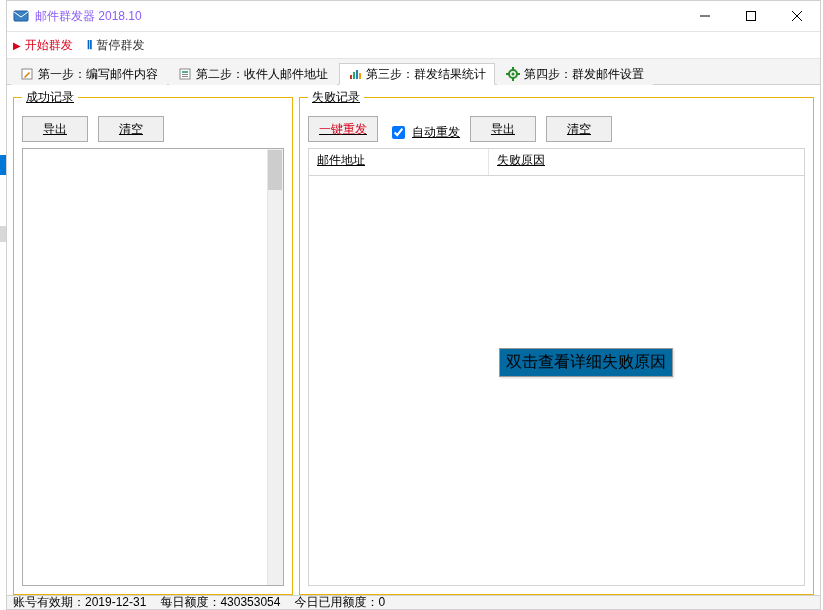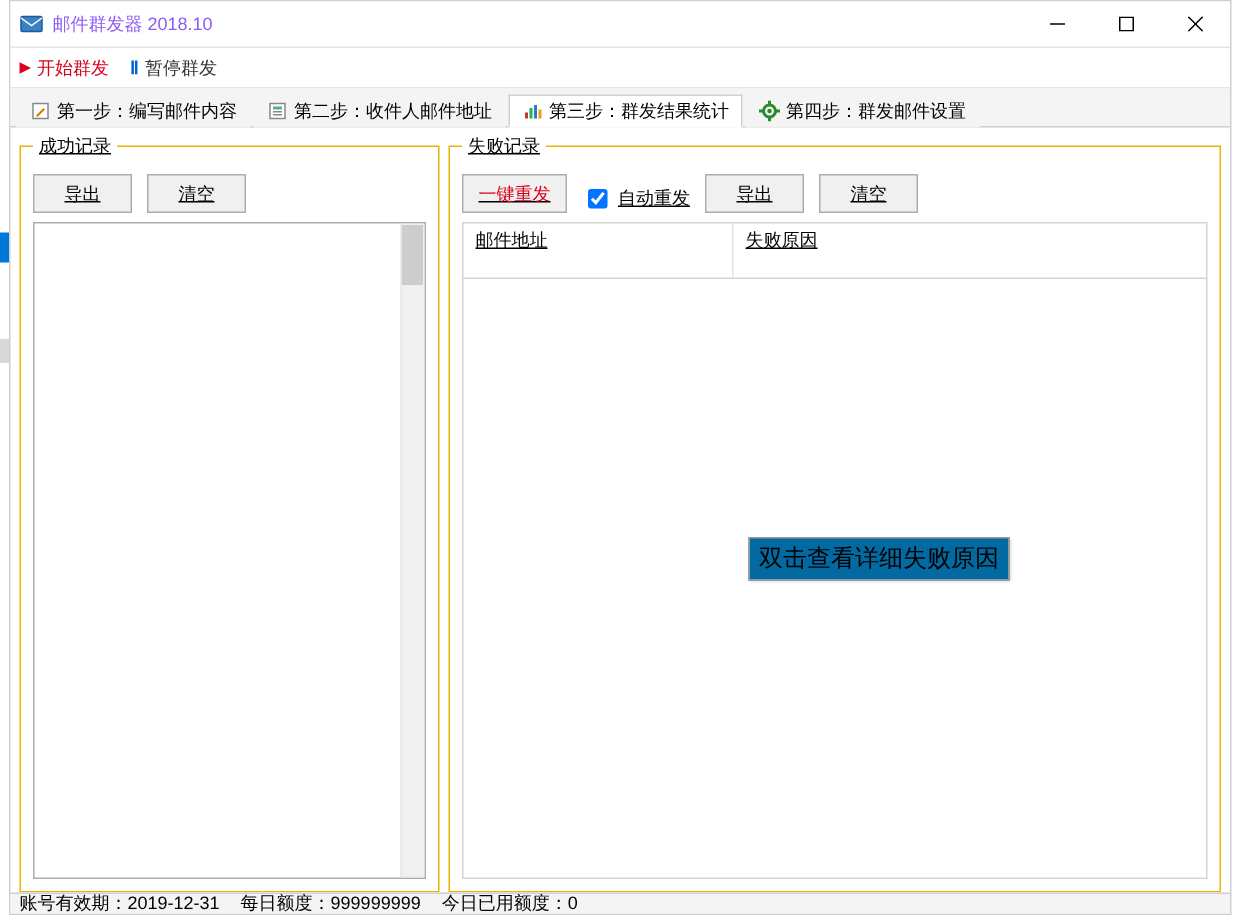--- a/index.html
+++ b/index.html
@@ -47,21 +47,21 @@
   .btnrow { display:flex; align-items:flex-end; gap:10px; margin-bottom:6px; height:30px; }
   .btn { min-width:66px; height:26px; background:#f0f0f0; border:1px solid #adadad; display:flex; align-items:center; justify-content:center; font-size:12px; padding:0 10px; }
   .btn.red { color:#d9001b; }
   .chk { display:flex; align-items:center; gap:4px; font-size:12px; }
   .chk input { width:13px; height:13px; }
 
   .listbox { flex:1; border:1px solid #adadad; background:#fff; position:relative; overflow:auto; }
   .listbox .scroll-track { position:absolute; right:0; top:0; bottom:0; width:16px; background:#f0f0f0; border-left:1px solid #e5e5e5; }
   .listbox .scroll-thumb { position:absolute; right:1px; top:1px; width:14px; height:40px; background:#cdcdcd; }
 
-  .tablehead { display:flex; height:38px; border:1px solid #d4d4d4; background:#fff; }
+  .tablehead { display:flex; height:28px; border:1px solid #d4d4d4; background:#fff; }
   .tablehead .col { padding:3px 8px; border-right:1px solid #e5e5e5; font-size:12px; }
   .tablehead .col.c1 { width:180px; }
   .tablehead .col.c2 { flex:1; border-right:none; }
   .tablebody { flex:1; border:1px solid #d4d4d4; border-top:none; background:#fff; position:relative; }
 
   .tooltip { position:absolute; left:190px; top:172px; background:#0369a1; border:1px solid #999; padding:3px 6px; font-size:16px; box-shadow:1px 1px 2px rgba(0,0,0,0.15); }
 
   
   .statusbar { height:14px; border-top:1px solid #d0d0d0; background:#f4f4f4; display:flex; align-items:center; padding:0 6px; font-size:12px; gap:4px; }
   .statusbar .seg { margin-right:10px; }
@@ -215,20 +215,20 @@
       </fieldset>
     </div>
 
   </div>
 
   <div class="statusbar">
     <span class="seg">
       <span>账号有效期：</span><span>2019-12-31</span>
     </span>
     <span class="seg">
-      <span>每日额度：</span><span>999999999</span>
+      <span>每日额度：</span><span>430353054</span>
     </span>
     <span class="seg">
       <span>今日已用额度：</span><span>0</span>
     </span>
   </div>
 
 </div>
 
 </body></html>

